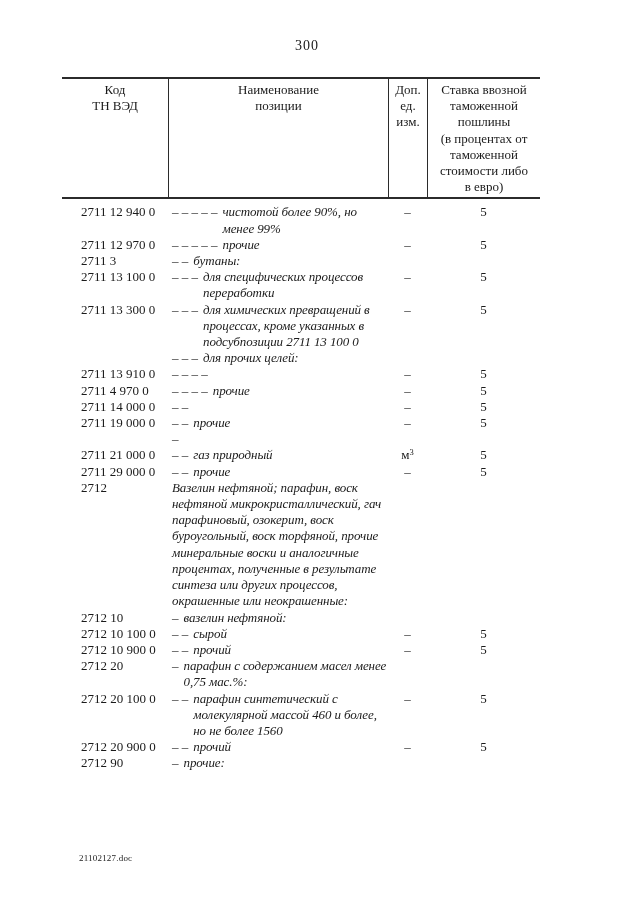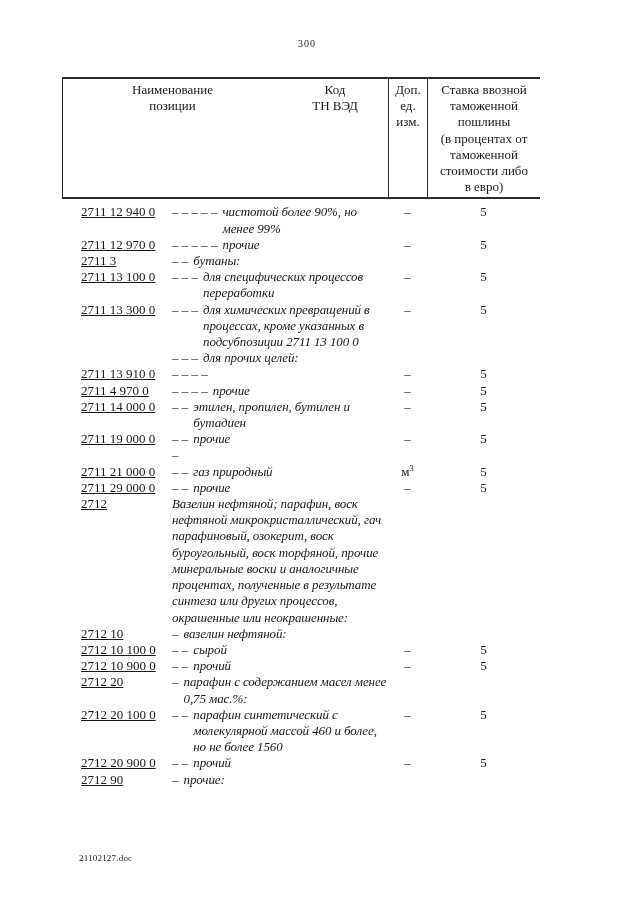--- a/index.html
+++ b/index.html
@@ -15,21 +15,21 @@
     font-family: "Liberation Serif", "DejaVu Serif", serif;
     color: #1a1a1a;
     overflow: hidden;
   }
   .page-number {
     position: absolute;
     top: 38px;
     left: 62px;
     width: 490px;
     text-align: center;
-    font-size: 10px;
+    font-size: 14px;
     letter-spacing: 1px;
   }
   .doc-table {
     position: absolute;
     left: 62px;
     top: 77px;
     width: 478px;
   }
   .thead {
     display: flex;
@@ -60,21 +60,20 @@
     font-size: 13px;
     line-height: 16.2px;
   }
   .cell {
     box-sizing: border-box;
   }
   .cell-code {
     width: 106px;
     padding-left: 19px;
     white-space: nowrap;
-    text-decoration: underline;
   }
   .cell-name {
     width: 220px;
     padding-left: 4px;
     display: flex;
   }
   .name-prefix {
     white-space: pre;
     margin-right: 5px;
   }
@@ -110,24 +109,24 @@
 </head>
 <body>
 
 <div class="page">
 
   <div class="page-number">300</div>
 
   <div class="doc-table">
 
     <div class="thead">
+      <div class="th th-code">Код
+ТН ВЭД</div>
       <div class="th th-name">Наименование
 позиции</div>
-      <div class="th th-code">Код
-ТН ВЭД</div>
       <div class="th th-unit">Доп.
 ед.
 изм.</div>
       <div class="th th-rate">Ставка ввозной
 таможенной
 пошлины
 (в процентах от
 таможенной
 стоимости либо
 в евро)</div>
@@ -230,22 +229,20 @@
     <div class="cell cell-unit">
       <span>–</span><span class="unit-sup"></span>
     </div>
     <div class="cell cell-rate">5</div>
   </div>
 
   <div class="row">
     <div class="cell cell-code">2711 14 000 0</div>
     <div class="cell cell-name">
       <span class="name-prefix">– –</span>
-      <span class="name-text">этилен, пропилен, бутилен и
-бутадиен</span>
     </div>
     <div class="cell cell-unit">
       <span>–</span><span class="unit-sup"></span>
     </div>
     <div class="cell cell-rate">5</div>
   </div>
 
   <div class="row">
     <div class="cell cell-code">2711 19 000 0</div>
     <div class="cell cell-name">

